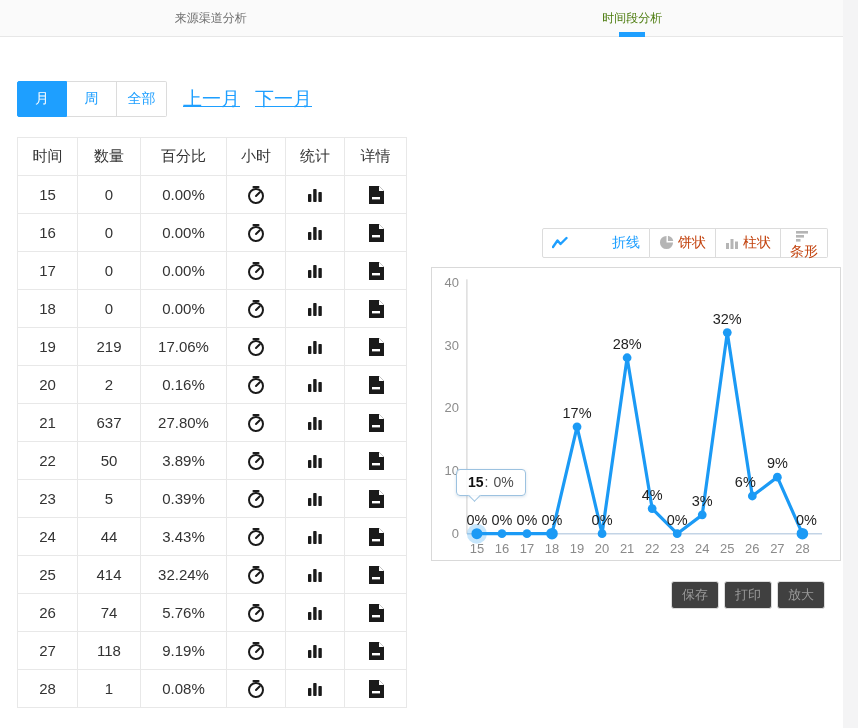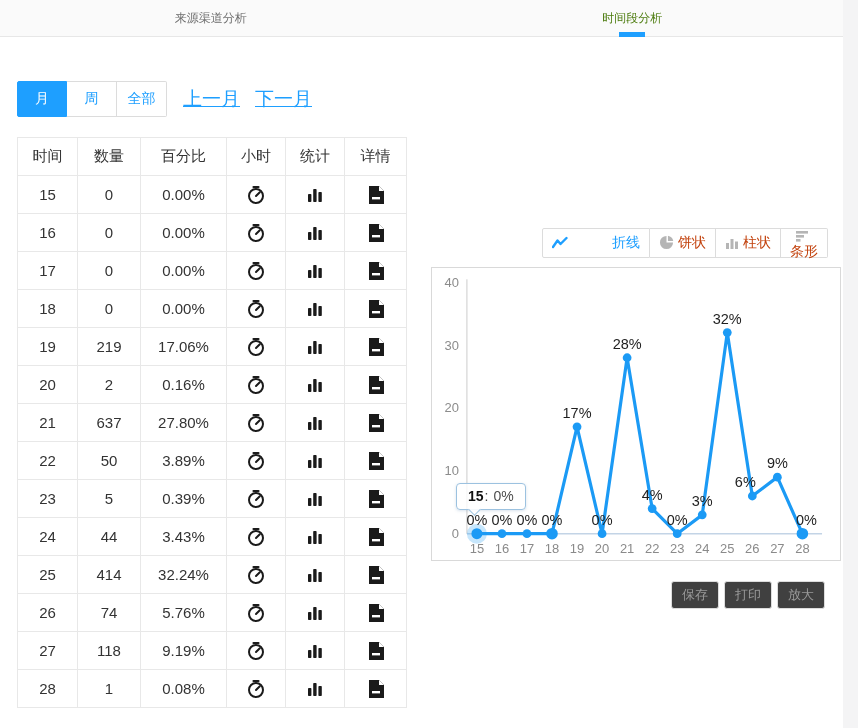--- a/index.html
+++ b/index.html
@@ -42,21 +42,21 @@
   .ctb { display:inline-flex; align-items:center; height:30px; padding:0 9px; background:#fff; border:1px solid #dcdcdc; color:#c2410c; font-size:14px; font-family:inherit; cursor:pointer; }
   .ctb + .ctb { border-left:none; }
   .ctb:first-child { border-radius:2px 0 0 2px;gap:40px; }
   .ctb:last-child { border-radius:0 2px 2px 0;flex-direction:column; }
   .ctb.active { color:#1e9fff; }
   .ctb .ico { display:inline-flex; margin-right:4px; }
 
   .chart-panel { position:relative; margin-top:9px; height:294px; border:1px solid #d9d9d9; background:#fff; }
   .chart-panel svg { display:block; width:100%; height:100%; }
 
-  .tooltip { position:absolute; left:24px; top:215px; padding:4px 11px 5px 11px; background:rgba(255,255,255,0.78); border:1px solid #9cc2e0; border-radius:4px; font-size:14px; color:#4d4d4d; box-shadow:0 1px 3px rgba(100,140,180,0.25); white-space:nowrap; z-index:5; }
+  .tooltip { position:absolute; left:24px; top:201px; padding:4px 11px 5px 11px; background:rgba(255,255,255,0.78); border:1px solid #9cc2e0; border-radius:4px; font-size:14px; color:#4d4d4d; box-shadow:0 1px 3px rgba(100,140,180,0.25); white-space:nowrap; z-index:5; }
   .tooltip b { color:#111; font-weight:700; }
   .tooltip .sep { margin:0 5px 0 1px; }
   .tooltip .tail { position:absolute; left:13px; bottom:-5px; width:9px; height:9px; background:rgba(255,255,255,0.9); border-right:1px solid #9cc2e0; border-bottom:1px solid #9cc2e0; transform:rotate(45deg); }
 
   .chart-actions { display:flex; justify-content:flex-end; margin-top:20px; padding-right:16px; }
   .act { height:28px; padding:0 10px; background:#404040; border:1px solid #ddd; border-radius:3px; color:#999; font-size:13px; font-family:inherit; cursor:pointer; margin-left:5px; }
 </style>
 </head>
 <body>
 

